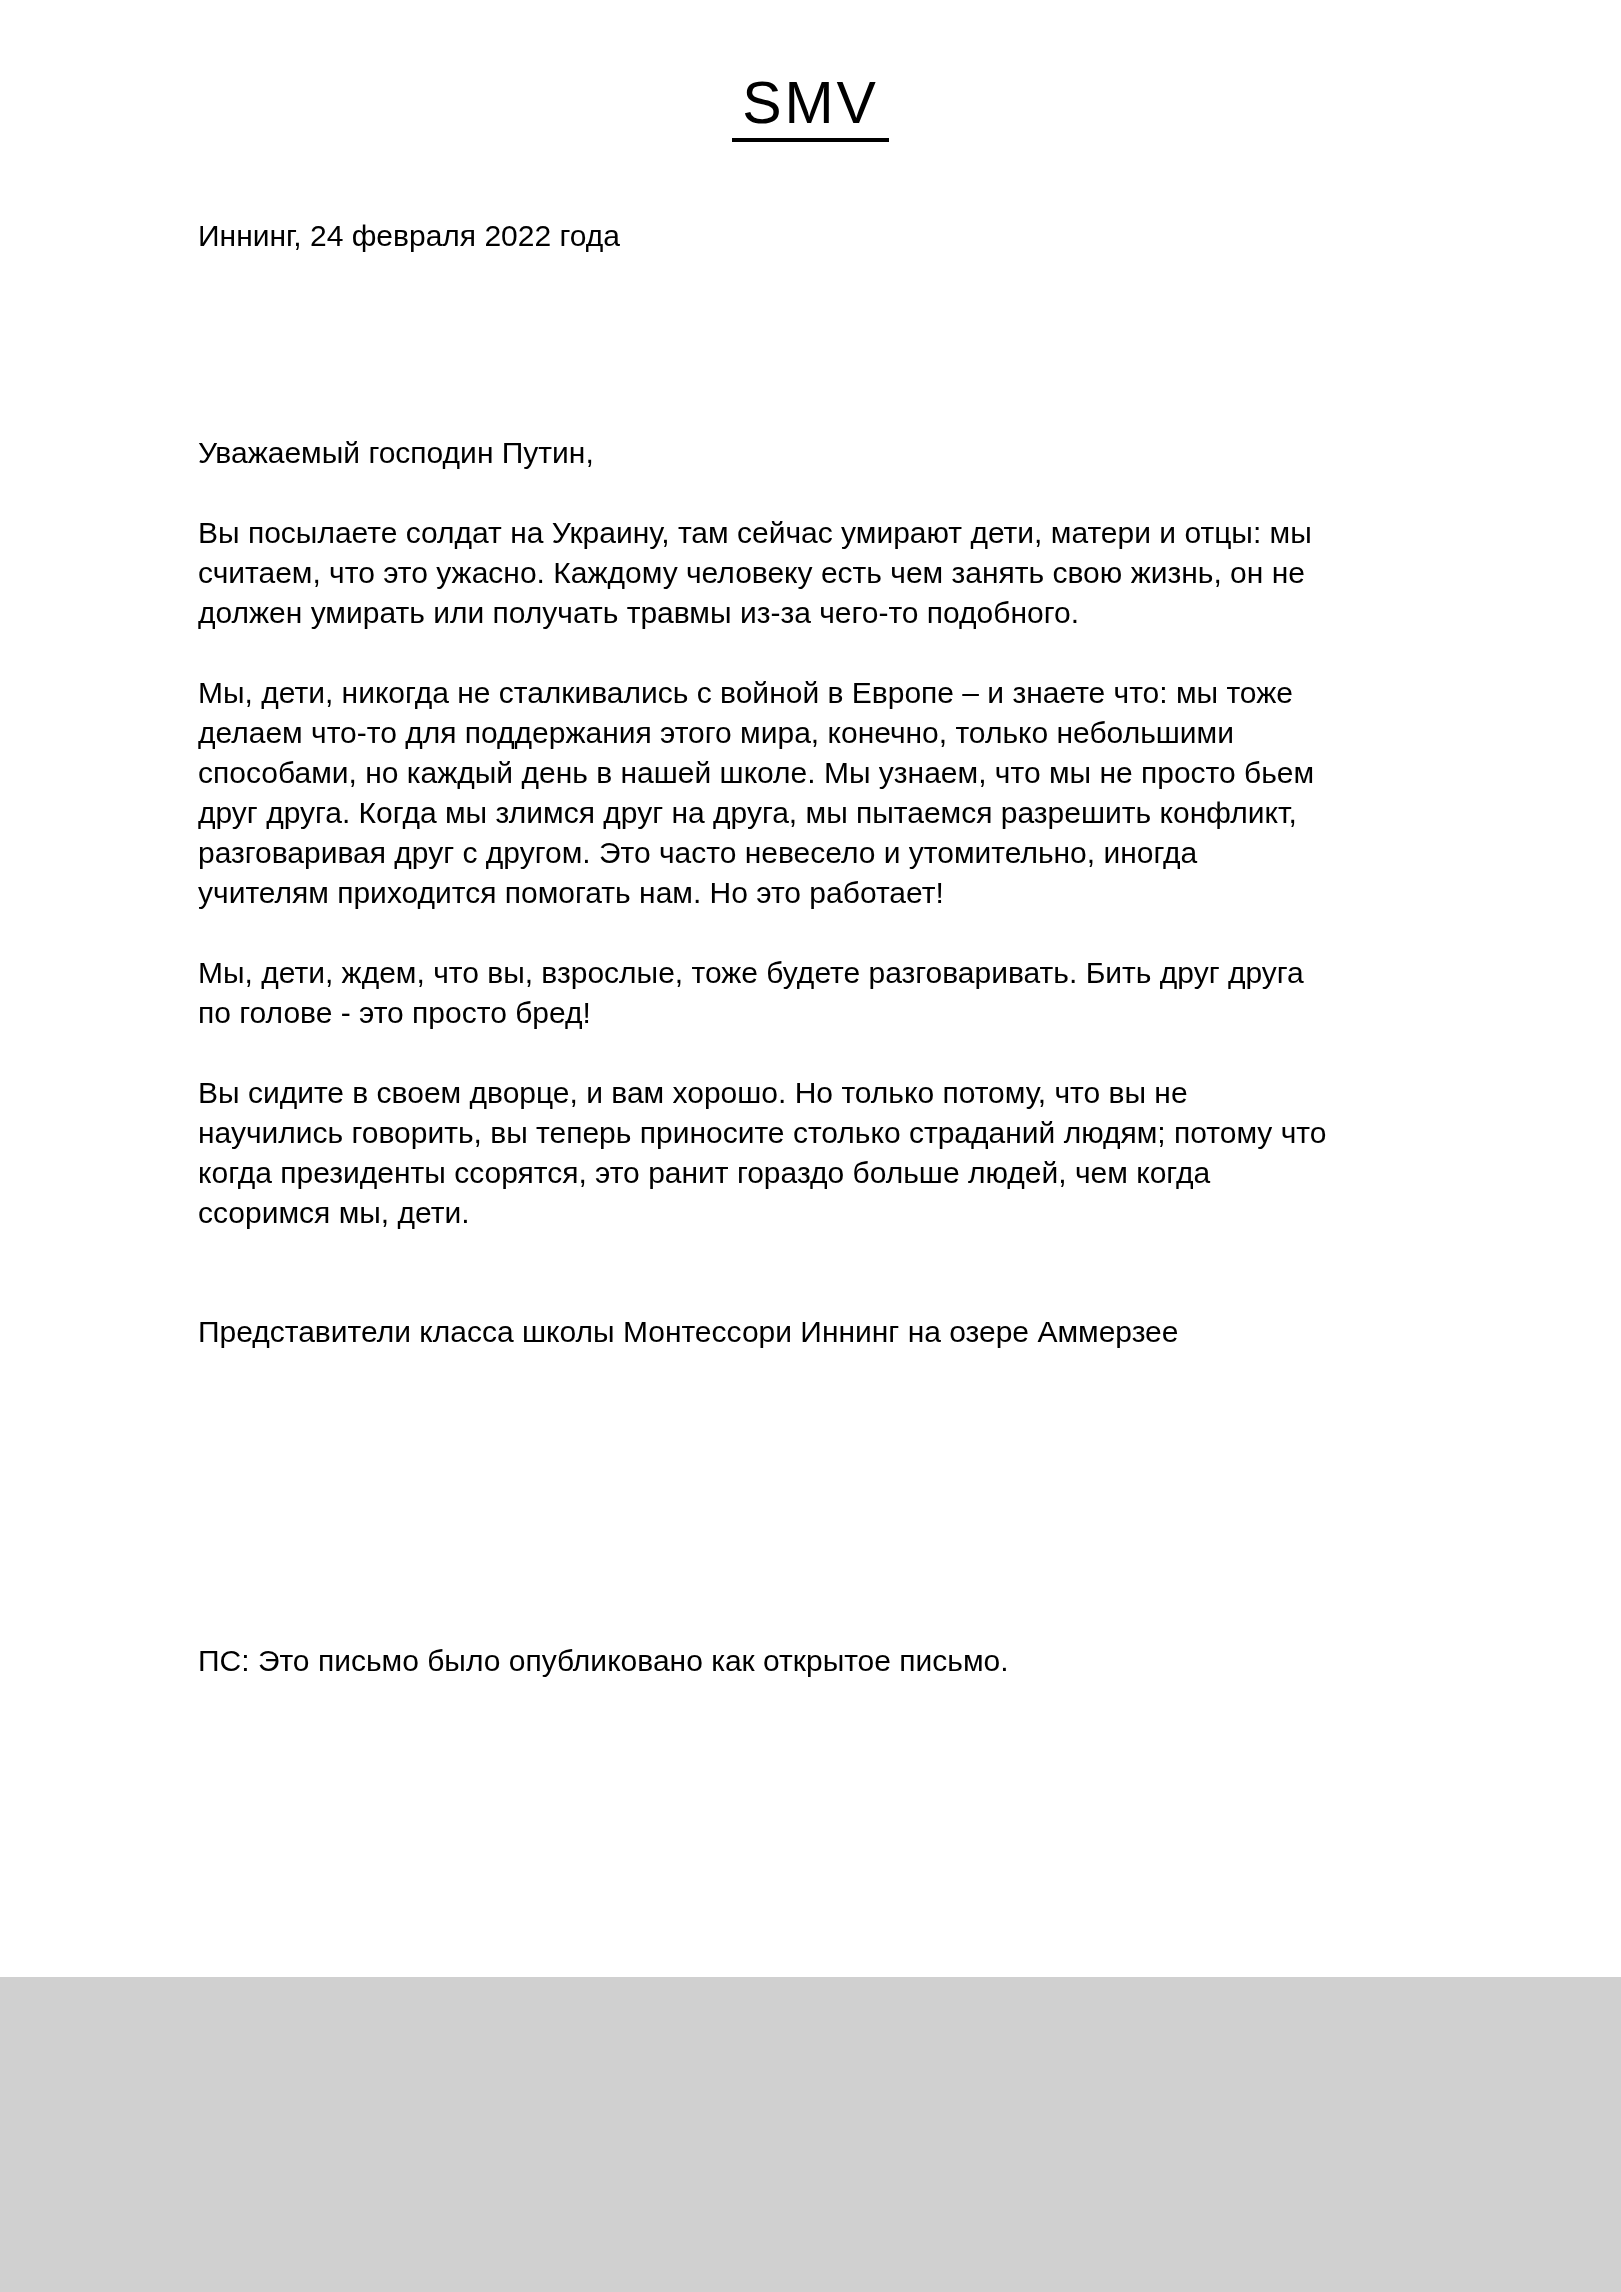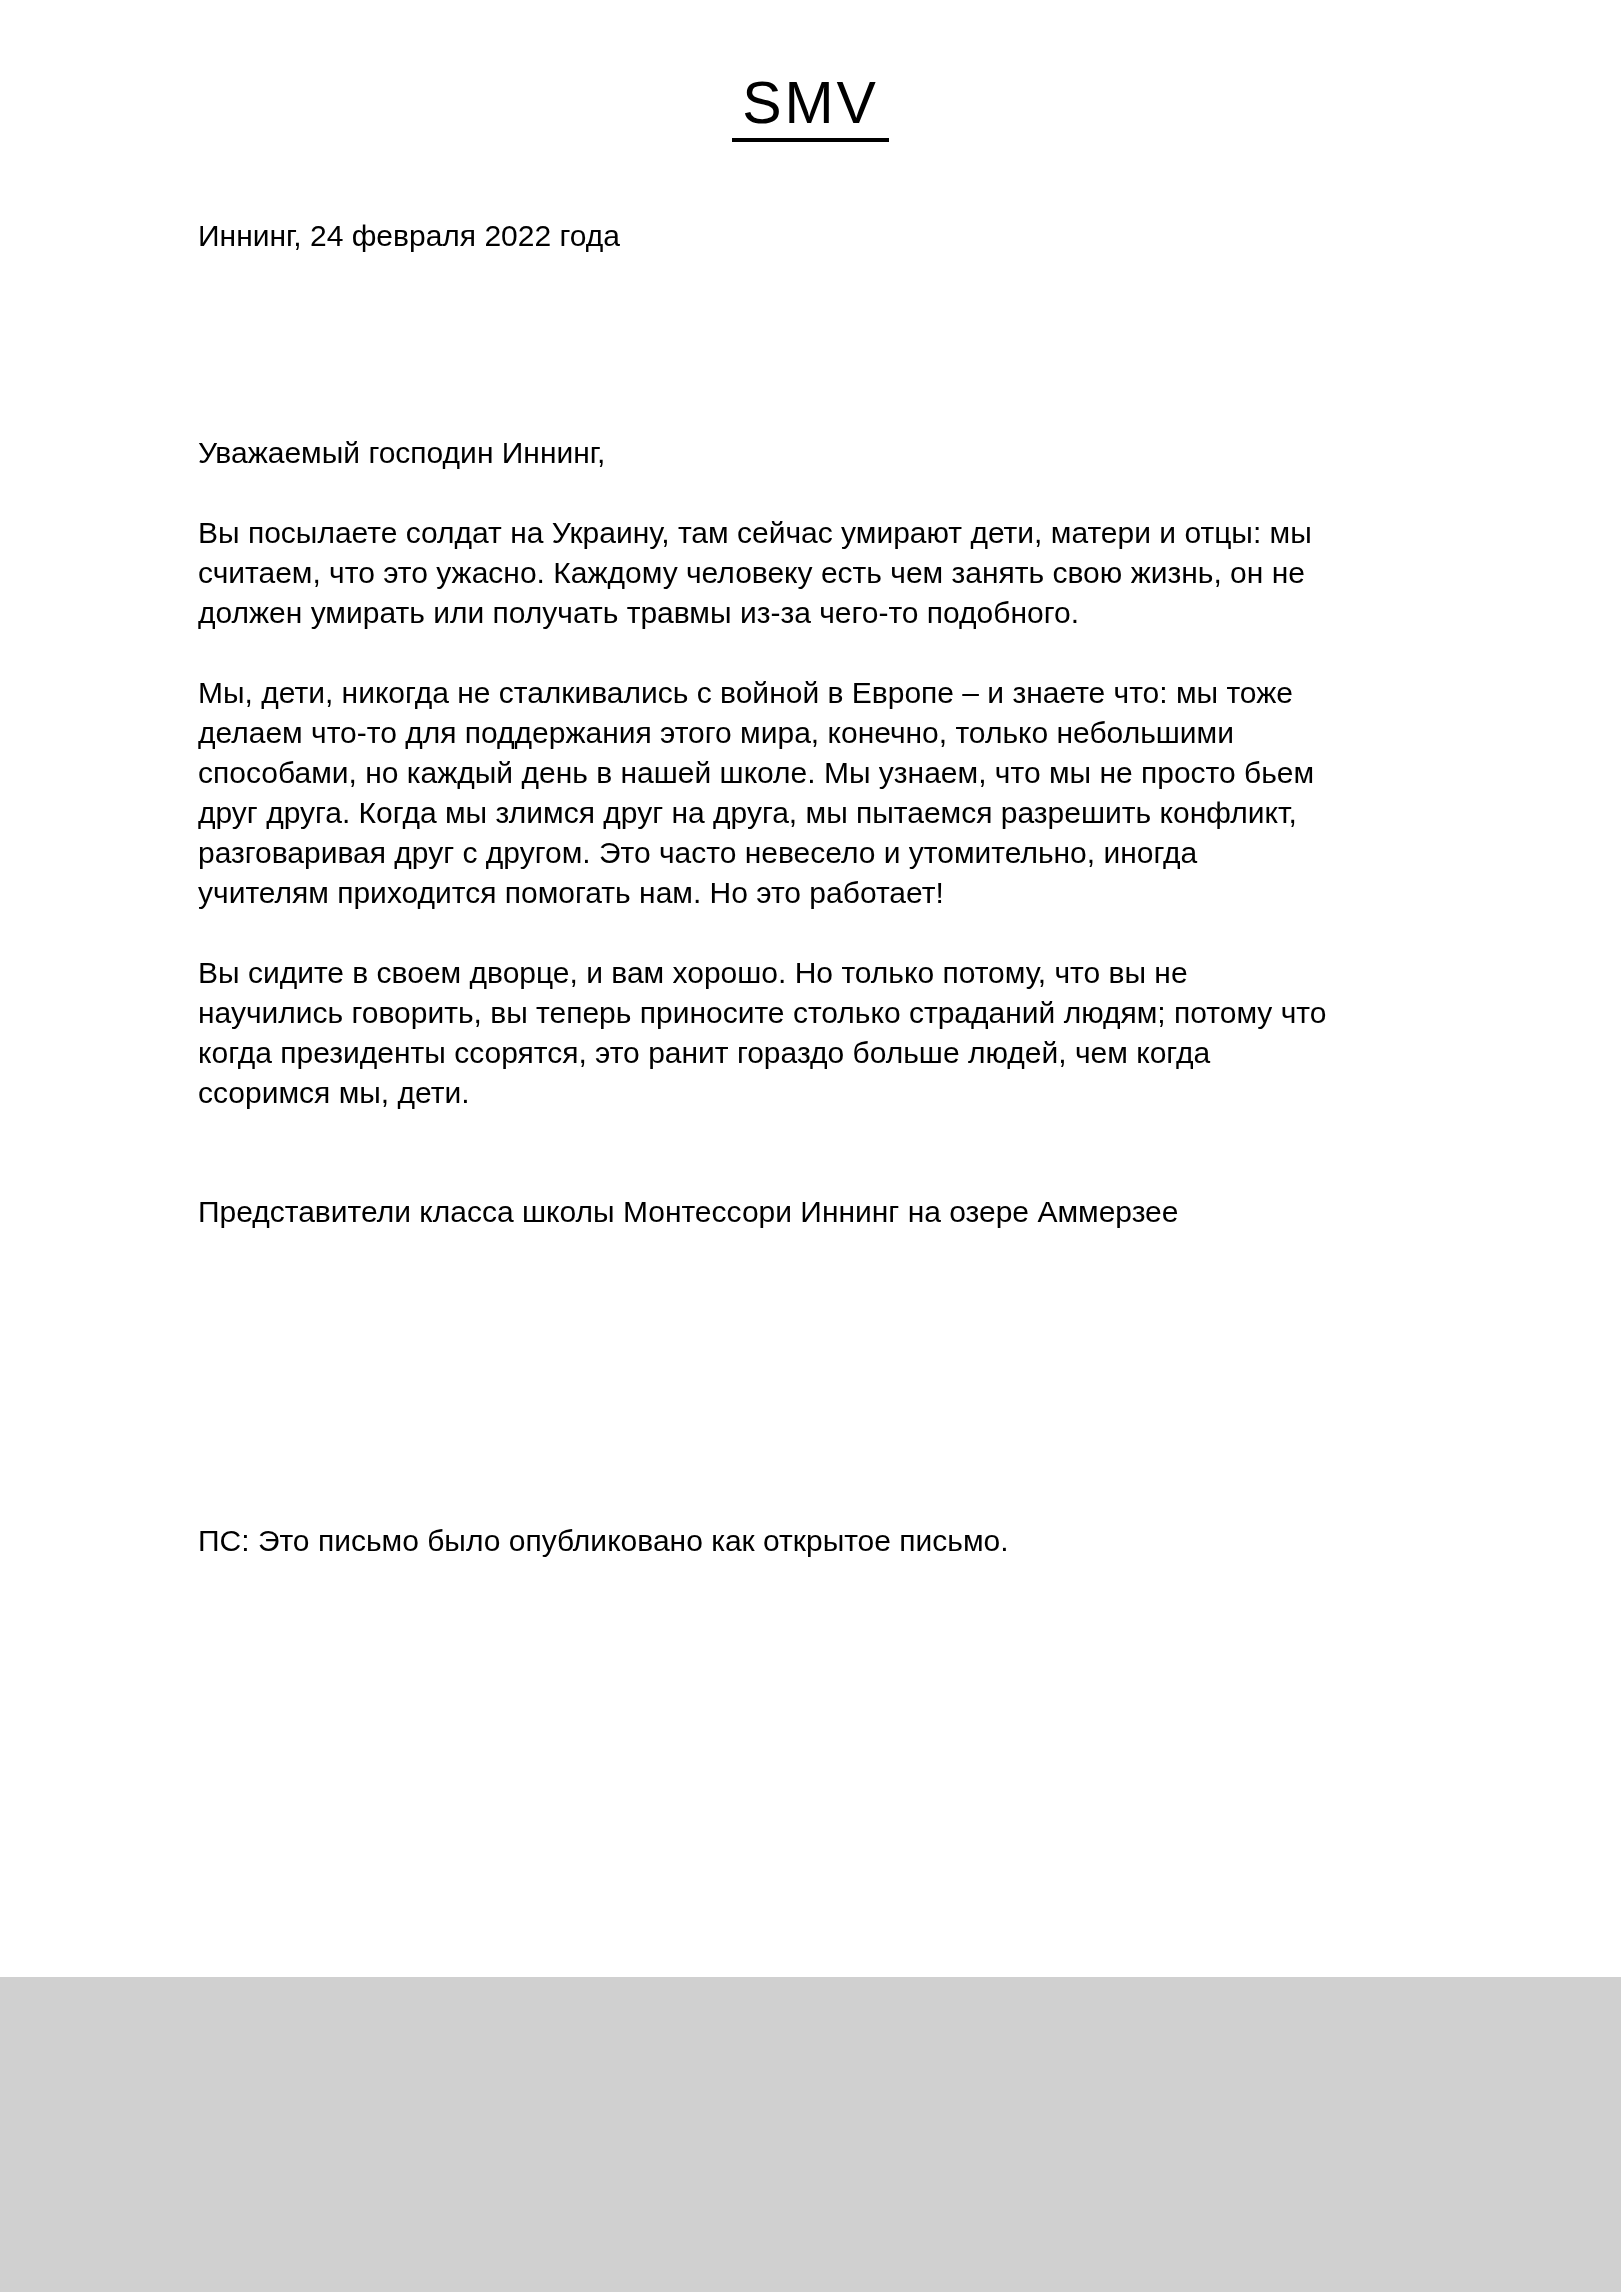--- a/index.html
+++ b/index.html
@@ -75,33 +75,35 @@
 <div class="page">
 
   <header class="letterhead">
     <div class="title-line">
       <span class="org-abbr">SMV</span>
     </div>
   </header>
 
   <div class="dateline">Иннинг, 24 февраля 2022 года</div>
 
-  <div class="salutation">Уважаемый господин Иннинг,</div>
+  <div class="salutation">Уважаемый господин Путин,</div>
 
   <div class="paragraph">Вы посылаете солдат на Украину, там сейчас умирают дети, матери и отцы: мы
 считаем, что это ужасно. Каждому человеку есть чем занять свою жизнь, он не
 должен умирать или получать травмы из-за чего-то подобного.</div>
 
   <div class="paragraph">Мы, дети, никогда не сталкивались с войной в Европе – и знаете что: мы тоже
 делаем что-то для поддержания этого мира, конечно, только небольшими
 способами, но каждый день в нашей школе. Мы узнаем, что мы не просто бьем
 друг друга. Когда мы злимся друг на друга, мы пытаемся разрешить конфликт,
 разговаривая друг с другом. Это часто невесело и утомительно, иногда
 учителям приходится помогать нам. Но это работает!</div>
 
+  <div class="paragraph">Мы, дети, ждем, что вы, взрослые, тоже будете разговаривать. Бить друг друга
+по голове - это просто бред!</div>
 
   <div class="paragraph">Вы сидите в своем дворце, и вам хорошо. Но только потому, что вы не
 научились говорить, вы теперь приносите столько страданий людям; потому что
 когда президенты ссорятся, это ранит гораздо больше людей, чем когда
 ссоримся мы, дети.</div>
 
 
 
   <div class="signature-line">Представители класса школы Монтессори Иннинг на озере Аммерзее</div>
 

